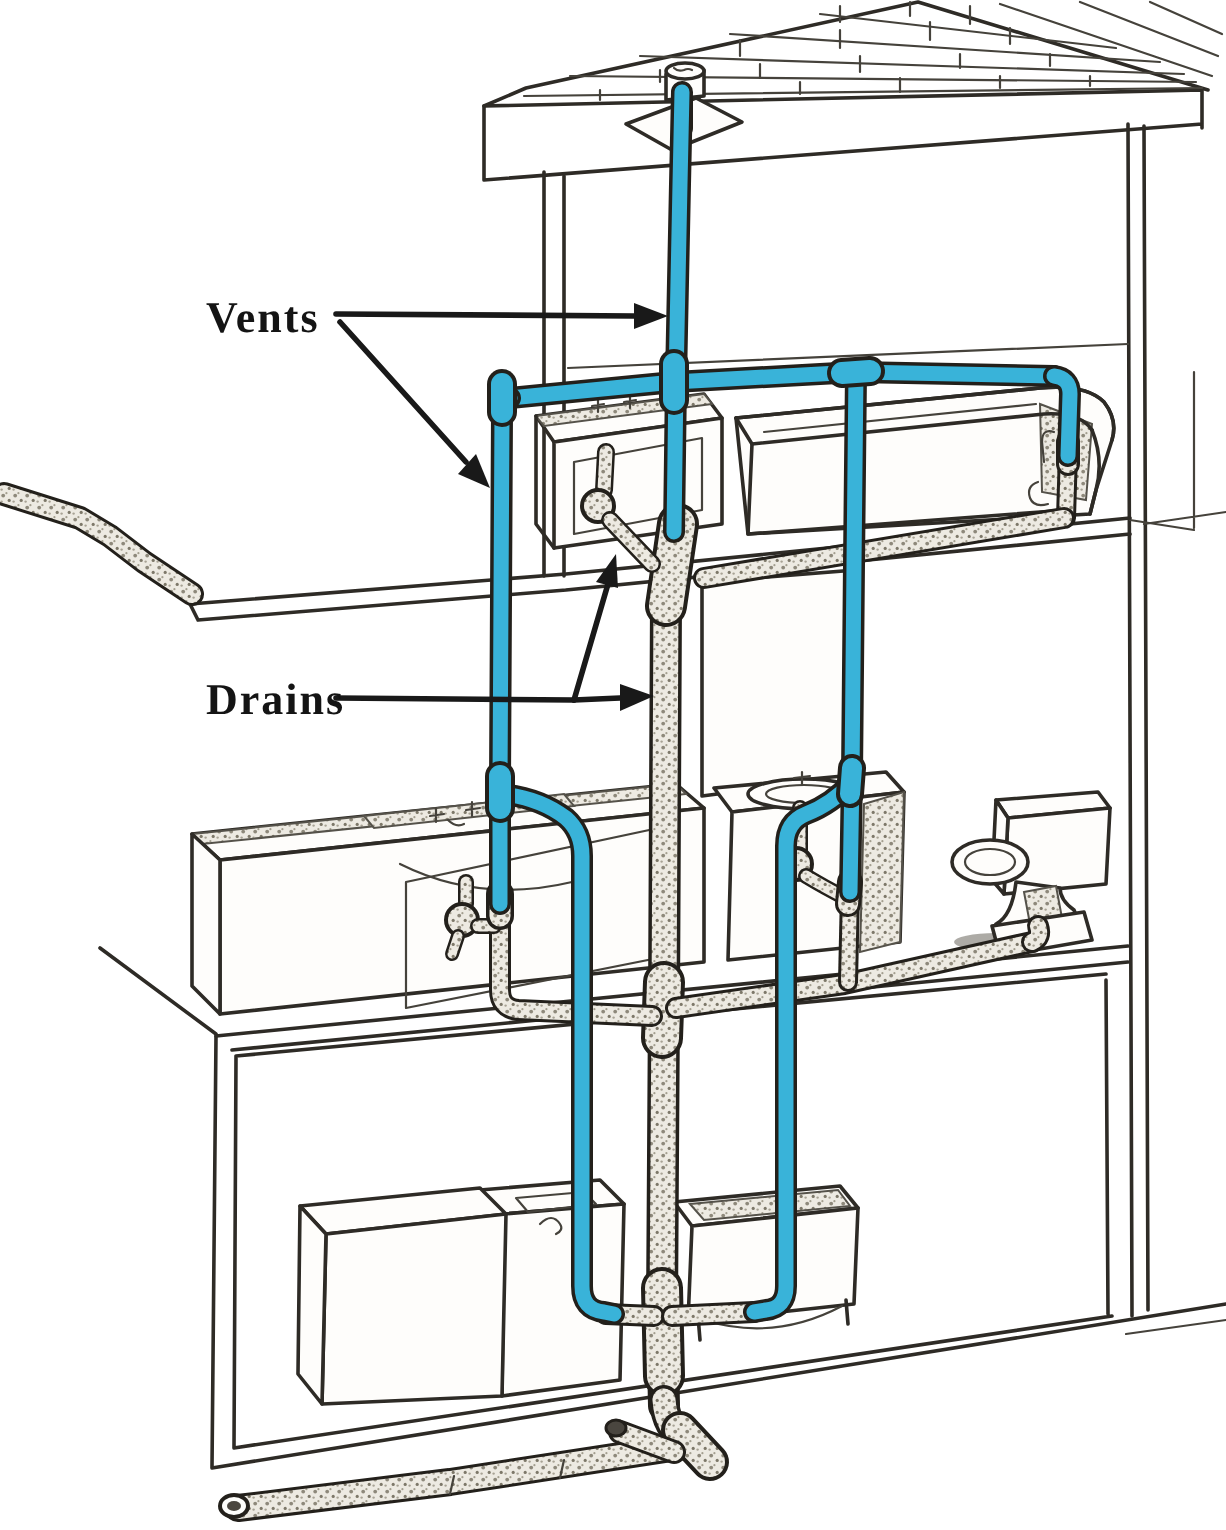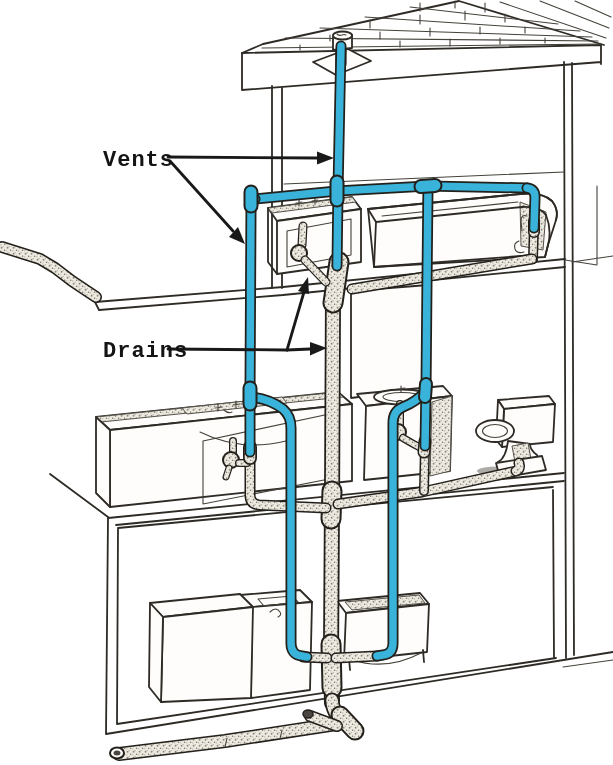--- a/index.html
+++ b/index.html
@@ -1,17 +1,17 @@
 <!DOCTYPE html>
 <html><head>
 <meta charset="utf-8">
 <style>
   html,body{margin:0;padding:0;background:#ffffff;}
   .stage{position:relative;width:613px;height:765px;background:#ffffff;overflow:hidden;
-         font-family:Liberation Mono, monospace;}
+         font-family:Liberation Serif, serif;}
   svg{position:absolute;left:0;top:0;}
   .ln   {fill:none;stroke:#2e2b26;stroke-width:1.8;stroke-linecap:round;stroke-linejoin:round;}
   .lnthin{fill:none;stroke:#45423b;stroke-width:1.1;stroke-linecap:round;stroke-linejoin:round;}
   .wht  {fill:#fefdfb;stroke:#2e2b26;stroke-width:1.8;stroke-linejoin:round;}
   .stipf{fill:url(#stip);stroke:#55524a;stroke-width:1;}
   .po   {fill:none;stroke:#23201b;stroke-linecap:round;stroke-linejoin:round;}
   .pg   {fill:none;stroke:url(#stip);stroke-linecap:round;stroke-linejoin:round;}
   .pb   {fill:none;stroke:#39b3d9;stroke-linecap:round;stroke-linejoin:round;}
   .tb   {fill:url(#stip);stroke:#23201b;stroke-width:2;}
   .arrow{fill:none;stroke:#191919;stroke-width:2.8;stroke-linecap:round;}

